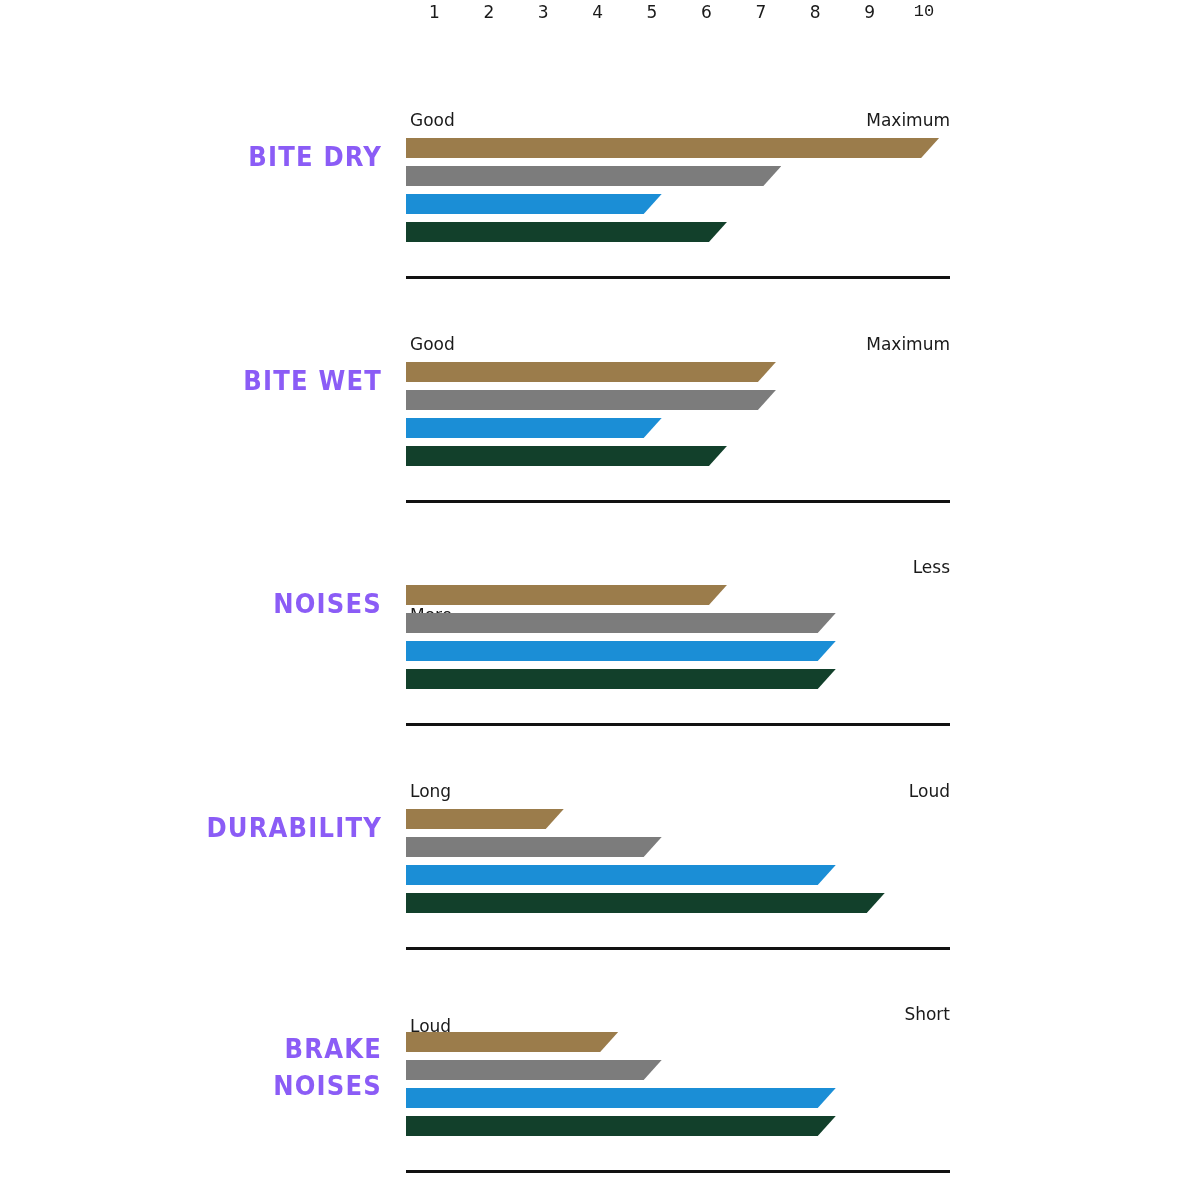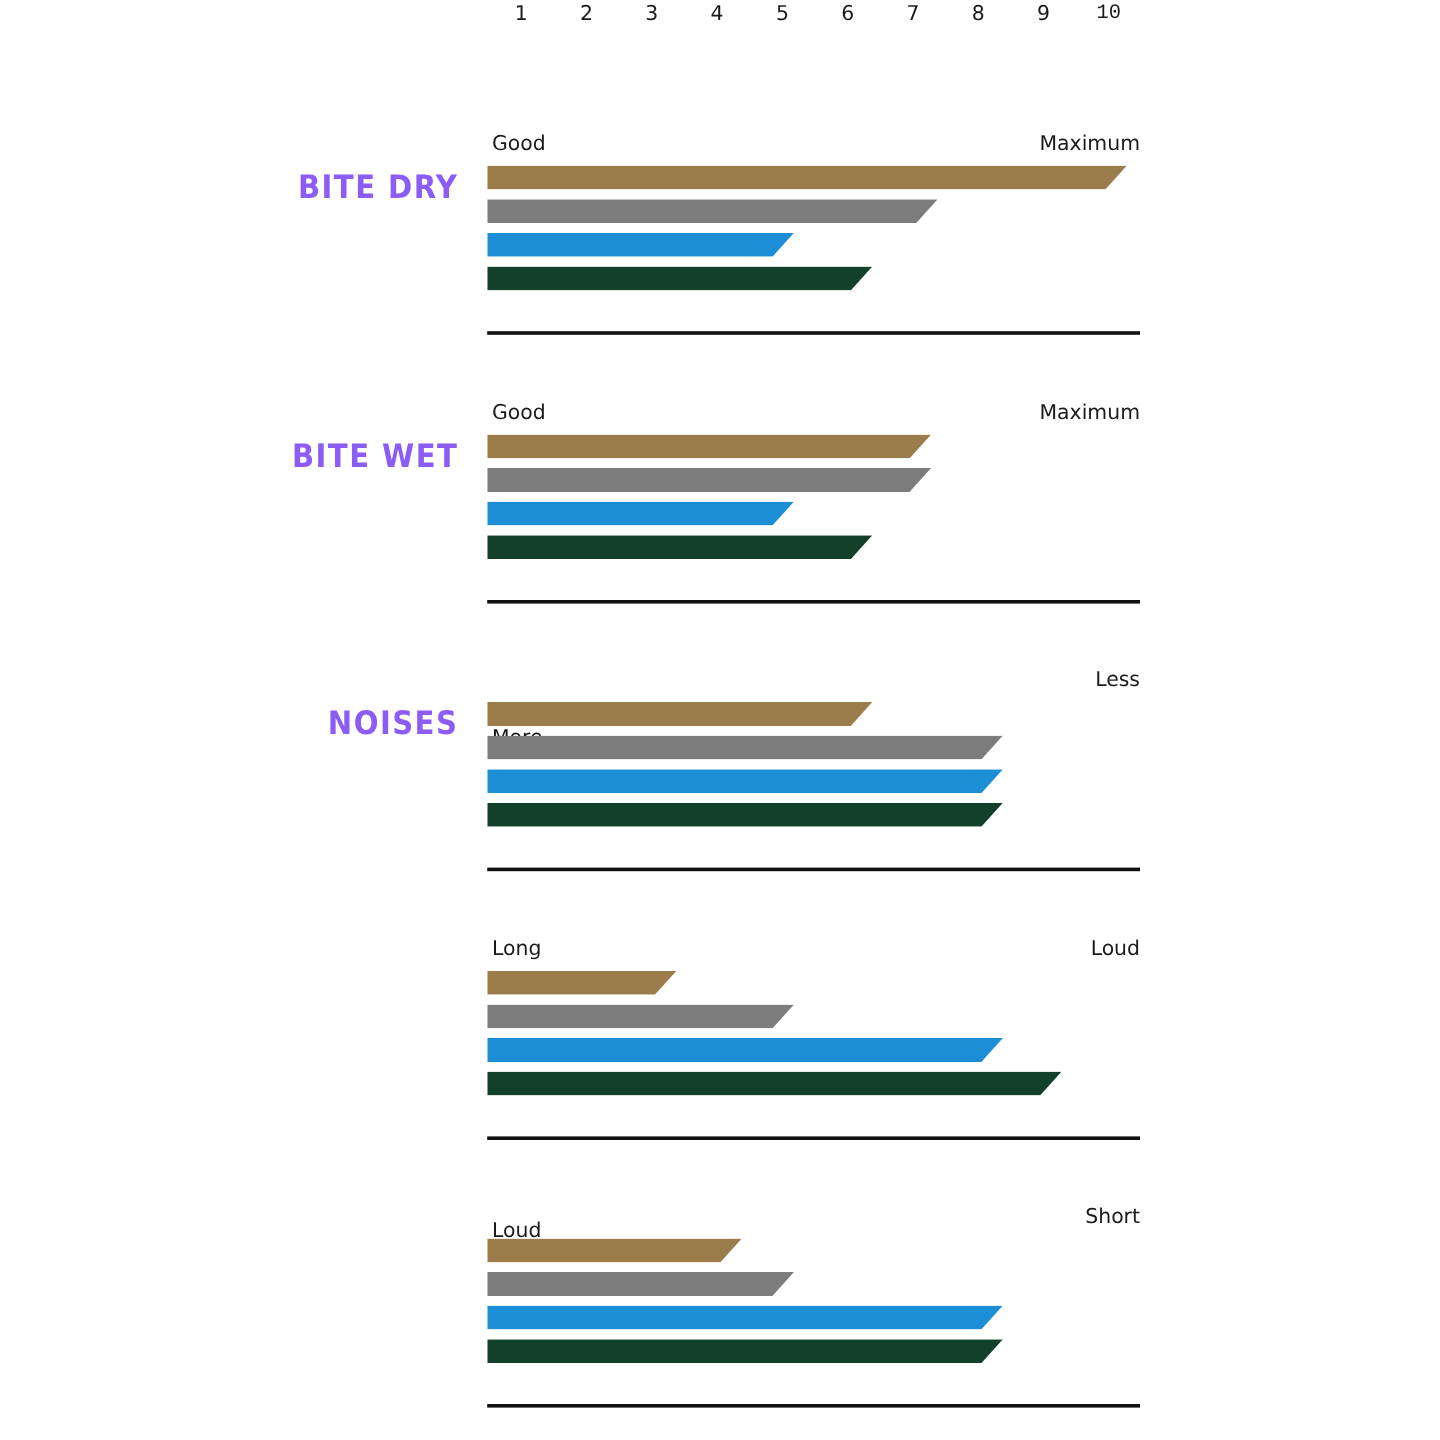--- a/index.html
+++ b/index.html
@@ -166,39 +166,42 @@
           </div>
           <div class="bar-row">
             <div class="bar" style="width: 429.76px; background: rgb(18, 64, 43); clip-path: polygon(0px 0px, 100% 0px, calc(100% - 18px) 100%, 0px 100%);"></div>
           </div>
         </div>
         <div class="baseline" style="top: 166px;"></div>
       </div>
       <div class="group" style="top: 781px; height: 224px;">
         <div class="endcap left" style="top: 0px;">Long</div>
         <div class="endcap right" style="top: 0px;">Loud</div>
+        <div class="group-label" style="top: 28px;">DURABILITY</div>
         <div class="bars">
           <div class="bar-row">
             <div class="bar" style="width: 157.76px; background: rgb(155, 124, 75); clip-path: polygon(0px 0px, 100% 0px, calc(100% - 18px) 100%, 0px 100%);"></div>
           </div>
           <div class="bar-row">
             <div class="bar" style="width: 255.68px; background: rgb(124, 124, 124); clip-path: polygon(0px 0px, 100% 0px, calc(100% - 18px) 100%, 0px 100%);"></div>
           </div>
           <div class="bar-row">
             <div class="bar" style="width: 429.76px; background: rgb(27, 142, 214); clip-path: polygon(0px 0px, 100% 0px, calc(100% - 18px) 100%, 0px 100%);"></div>
           </div>
           <div class="bar-row">
             <div class="bar" style="width: 478.72px; background: rgb(18, 64, 43); clip-path: polygon(0px 0px, 100% 0px, calc(100% - 18px) 100%, 0px 100%);"></div>
           </div>
         </div>
         <div class="baseline" style="top: 166px;"></div>
       </div>
       <div class="group" style="top: 1004px; height: 224px;">
         <div class="endcap left" style="top: 12px;">Loud</div>
         <div class="endcap right" style="top: 0px;">Short</div>
+        <div class="group-label" style="top: 26px;">BRAKE
+NOISES</div>
         <div class="bars">
           <div class="bar-row">
             <div class="bar" style="width: 212.16px; background: rgb(155, 124, 75); clip-path: polygon(0px 0px, 100% 0px, calc(100% - 18px) 100%, 0px 100%);"></div>
           </div>
           <div class="bar-row">
             <div class="bar" style="width: 255.68px; background: rgb(124, 124, 124); clip-path: polygon(0px 0px, 100% 0px, calc(100% - 18px) 100%, 0px 100%);"></div>
           </div>
           <div class="bar-row">
             <div class="bar" style="width: 429.76px; background: rgb(27, 142, 214); clip-path: polygon(0px 0px, 100% 0px, calc(100% - 18px) 100%, 0px 100%);"></div>
           </div>

